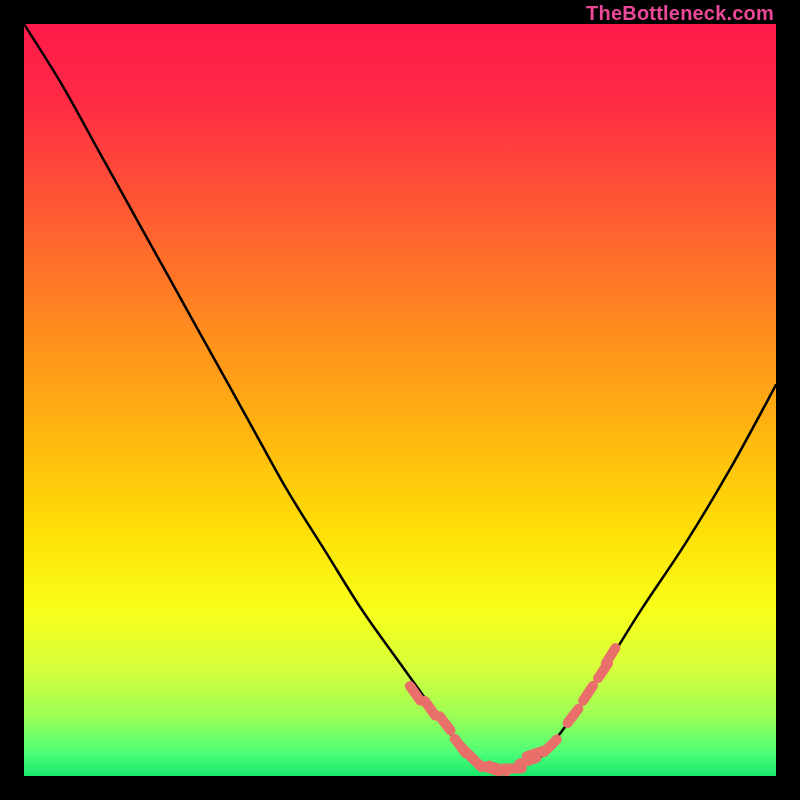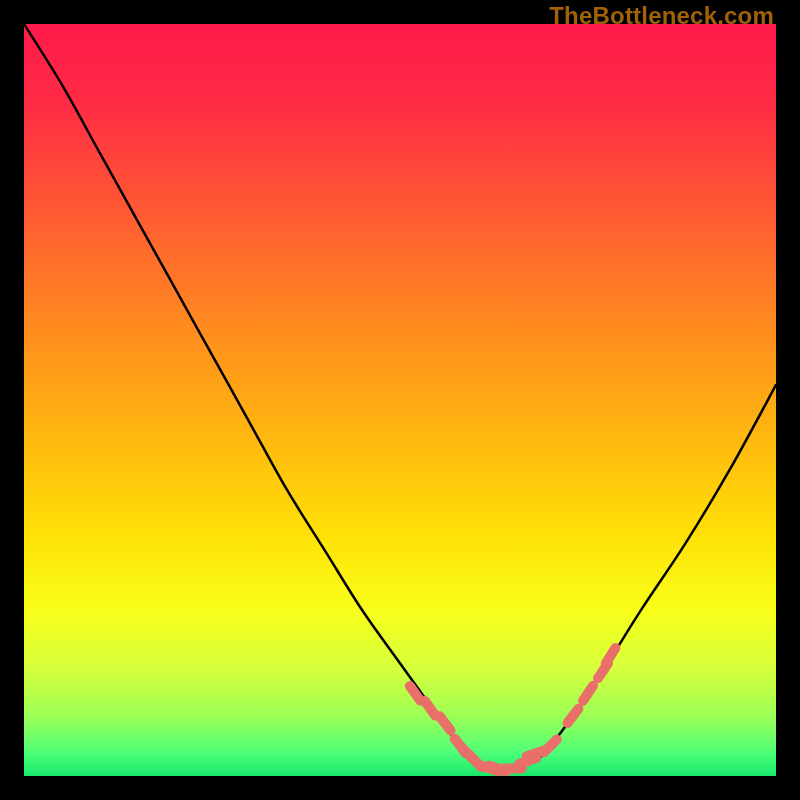--- a/index.html
+++ b/index.html
@@ -16,23 +16,23 @@
     top: 24px;
     width: 752px;
     height: 752px;
     background: #000;
   }
   .watermark {
     position: absolute;
     top: 2px;
     right: 26px;
     font-family: Arial, Helvetica, sans-serif;
-    font-size: 24px;
+    font-size: 20px;
     font-weight: 600;
-    color: #a16207;
+    color: #ec4899;
     letter-spacing: 0.2px;
   }
   svg {
     position: absolute;
     left: 24px;
     top: 24px;
     width: 752px;
     height: 752px;
     display: block;
   }

